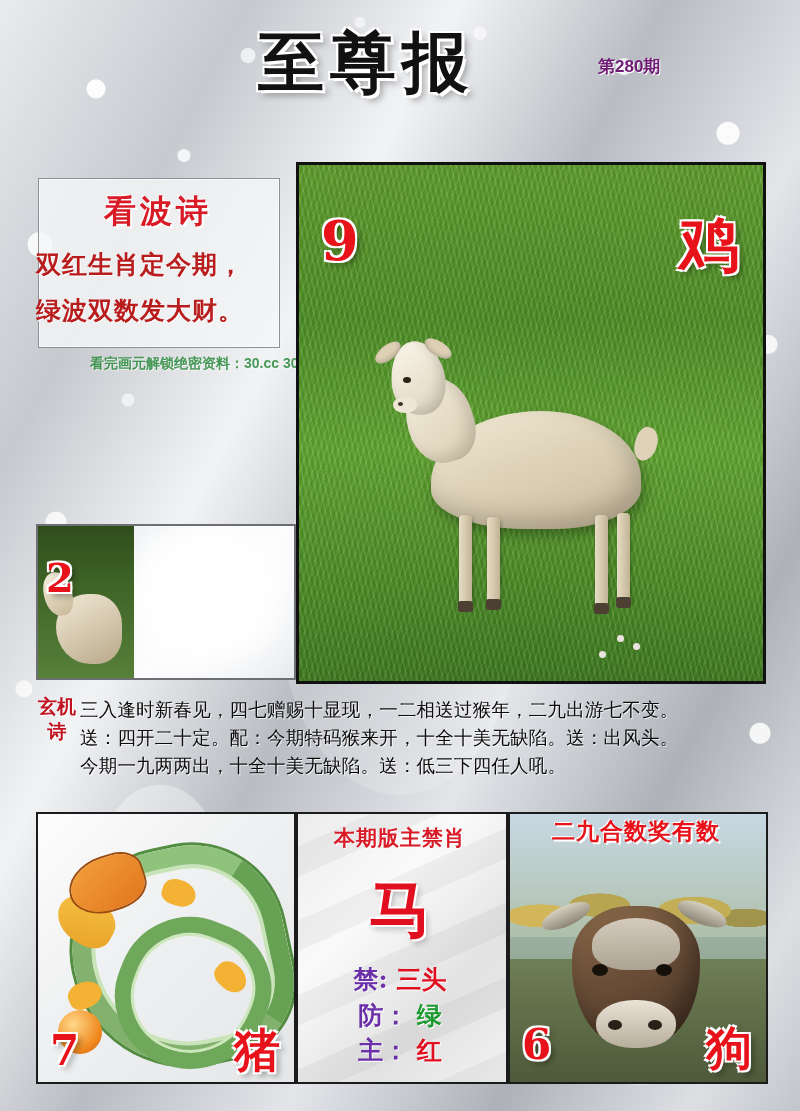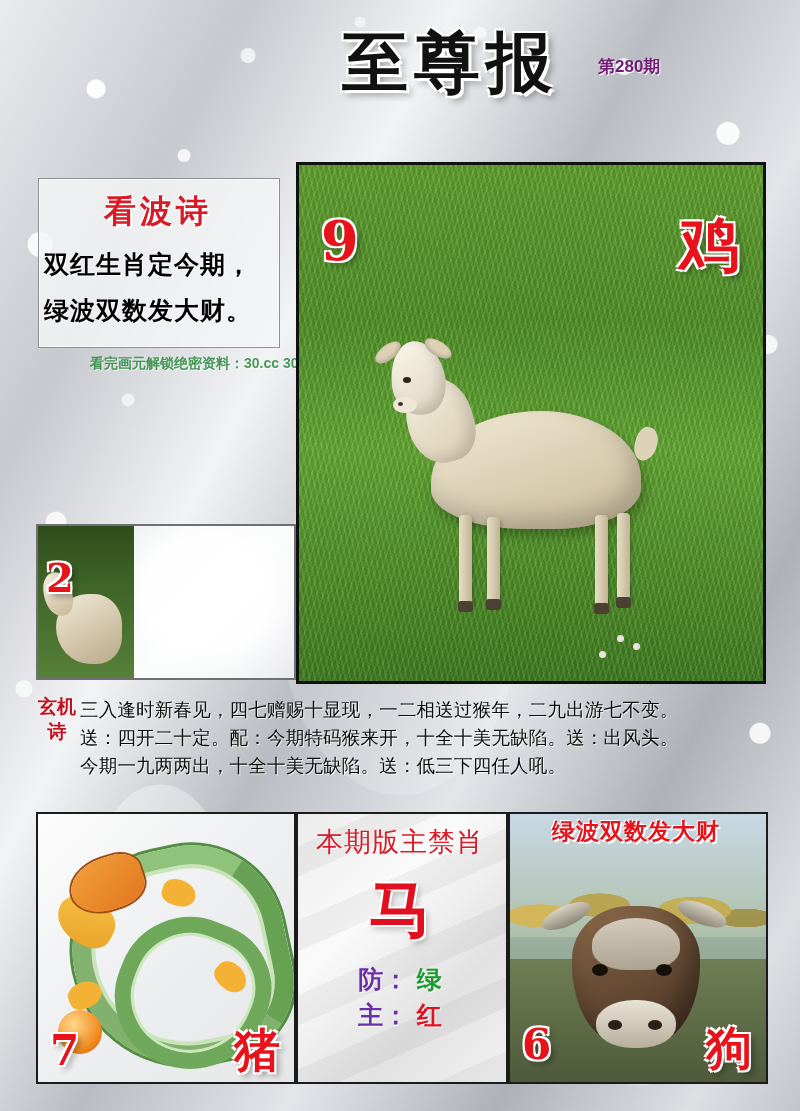--- a/index.html
+++ b/index.html
@@ -36,21 +36,21 @@
     background:
       radial-gradient(ellipse at 20% 78%, rgba(255,255,255,.35) 0 60px, rgba(255,255,255,0) 61px),
       radial-gradient(ellipse at 80% 88%, rgba(255,255,255,.3) 0 70px, rgba(255,255,255,0) 71px),
       radial-gradient(ellipse at 50% 55%, rgba(255,255,255,.18) 0 120px, rgba(255,255,255,0) 121px);
     mix-blend-mode:screen;
   }
   .page{position:absolute;inset:0;}
 
   
   .title{
-    position:absolute;left:258px;top:26px;width:300px;text-align:right;
+    position:absolute;left:258px;top:26px;width:300px;text-align:left;
     font-family:"DejaVu Serif", serif;
     font-weight:bold;font-size:66px;color:#111;letter-spacing:6px;
     text-shadow:3px 3px 0 #fff, -2px -2px 0 #fff, 2px -2px 0 #fff, -2px 2px 0 #fff, 5px 5px 7px rgba(0,0,0,.35);
     line-height:1.1;
   }
   .issue{
     position:absolute;left:598px;top:55px;
     font-size:17px;font-weight:bold;color:#701a75;
     font-family:"Liberation Sans", sans-serif;
     text-shadow:1px 1px 0 #fff;
@@ -70,22 +70,22 @@
     border:1px solid #8d9097;
     box-shadow:0 0 0 1px rgba(255,255,255,.6) inset;
   }
   .poem-title{
     position:absolute;left:38px;top:190px;width:240px;text-align:center;
     font-family:"DejaVu Serif", serif;font-weight:bold;font-size:32px;
     color:#d81b27;letter-spacing:4px;
     text-shadow:2px 2px 0 #fff, -1px -1px 0 #fff;
   }
   .poem-l1,.poem-l2{
-    position:absolute;left:44px;width:250px;
-    font-family:"DejaVu Serif", serif;font-weight:bold;font-size:25px;color:#000000;
+    position:absolute;left:36px;width:250px;
+    font-family:"DejaVu Serif", serif;font-weight:bold;font-size:25px;color:#b91c1c;
     letter-spacing:1px;text-shadow:1px 1px 0 rgba(255,255,255,.85);
   }
   .poem-l1{top:248px;}
   .poem-l2{top:294px;}
   .poem-note{
     position:absolute;left:90px;top:355px;width:360px;
     font-size:14px;font-weight:bold;color:#2a8a3c;opacity:.85;
     font-family:"Liberation Sans", sans-serif;
     text-shadow:1px 1px 0 rgba(255,255,255,.7);
   }
@@ -244,21 +244,21 @@
     border:2px solid #1b1b1b;overflow:hidden;
     background:linear-gradient(135deg,#ececec 0%, #fafafa 35%, #e2e2e2 70%, #f2f2f2 100%);
   }
   .ban-watermark{
     position:absolute;inset:0;
     background:
       repeating-linear-gradient(-24deg, rgba(0,0,0,.045) 0 28px, rgba(255,255,255,0) 28px 68px);
   }
   .ban-title{
     position:absolute;left:296px;top:824px;width:208px;text-align:center;
-    font-family:"DejaVu Serif", serif;font-weight:normal;font-size:27px;color:#d81b27;
+    font-family:"DejaVu Serif", serif;font-weight:bold;font-size:21px;color:#d81b27;
     letter-spacing:1px;text-shadow:1px 1px 0 #fff;
   }
   .ban-big{
     position:absolute;left:296px;top:868px;width:208px;text-align:center;
     font-family:"DejaVu Serif", serif;font-weight:bold;font-size:62px;color:#e11020;
     text-shadow:2px 2px 0 #fff,-2px -2px 0 #fff,3px 4px 6px rgba(0,0,0,.25);
   }
   .ban-rows{
     position:absolute;left:296px;top:962px;width:208px;text-align:center;
     font-family:"DejaVu Serif", serif;font-weight:bold;font-size:25px;line-height:1.42;
@@ -387,20 +387,24 @@
     <div class="num-badge dragon-zodiac">猪</div>
   </div>
 
   <div class="ban-box">
     <div class="ban-watermark"></div>
   </div>
   <div class="ban-title">本期版主禁肖</div>
   <div class="ban-big">马</div>
   <div class="ban-rows">
     <div>
+      <span class="k">禁:</span>
+      <span class="v-black">三头</span>
+    </div>
+    <div>
       <span class="k">防：</span>
       <span class="v-green">绿</span>
     </div>
     <div>
       <span class="k">主：</span>
       <span class="v-red">红</span>
     </div>
   </div>
 
   <div class="cow-box">
@@ -412,15 +416,15 @@
     <div class="cow-head"></div>
     <div class="cow-forehead"></div>
     <div class="cow-eye ce-l"></div>
     <div class="cow-eye ce-r"></div>
     <div class="cow-muzzle"></div>
     <div class="cow-nostril cn-l"></div>
     <div class="cow-nostril cn-r"></div>
     <div class="num-badge cow-num">6</div>
     <div class="num-badge cow-zodiac">狗</div>
   </div>
-  <div class="cow-banner">绿波双数发大财</div>
+  <div class="cow-banner">二九合数奖有数</div>
 
 </div>
 
 </body></html>

